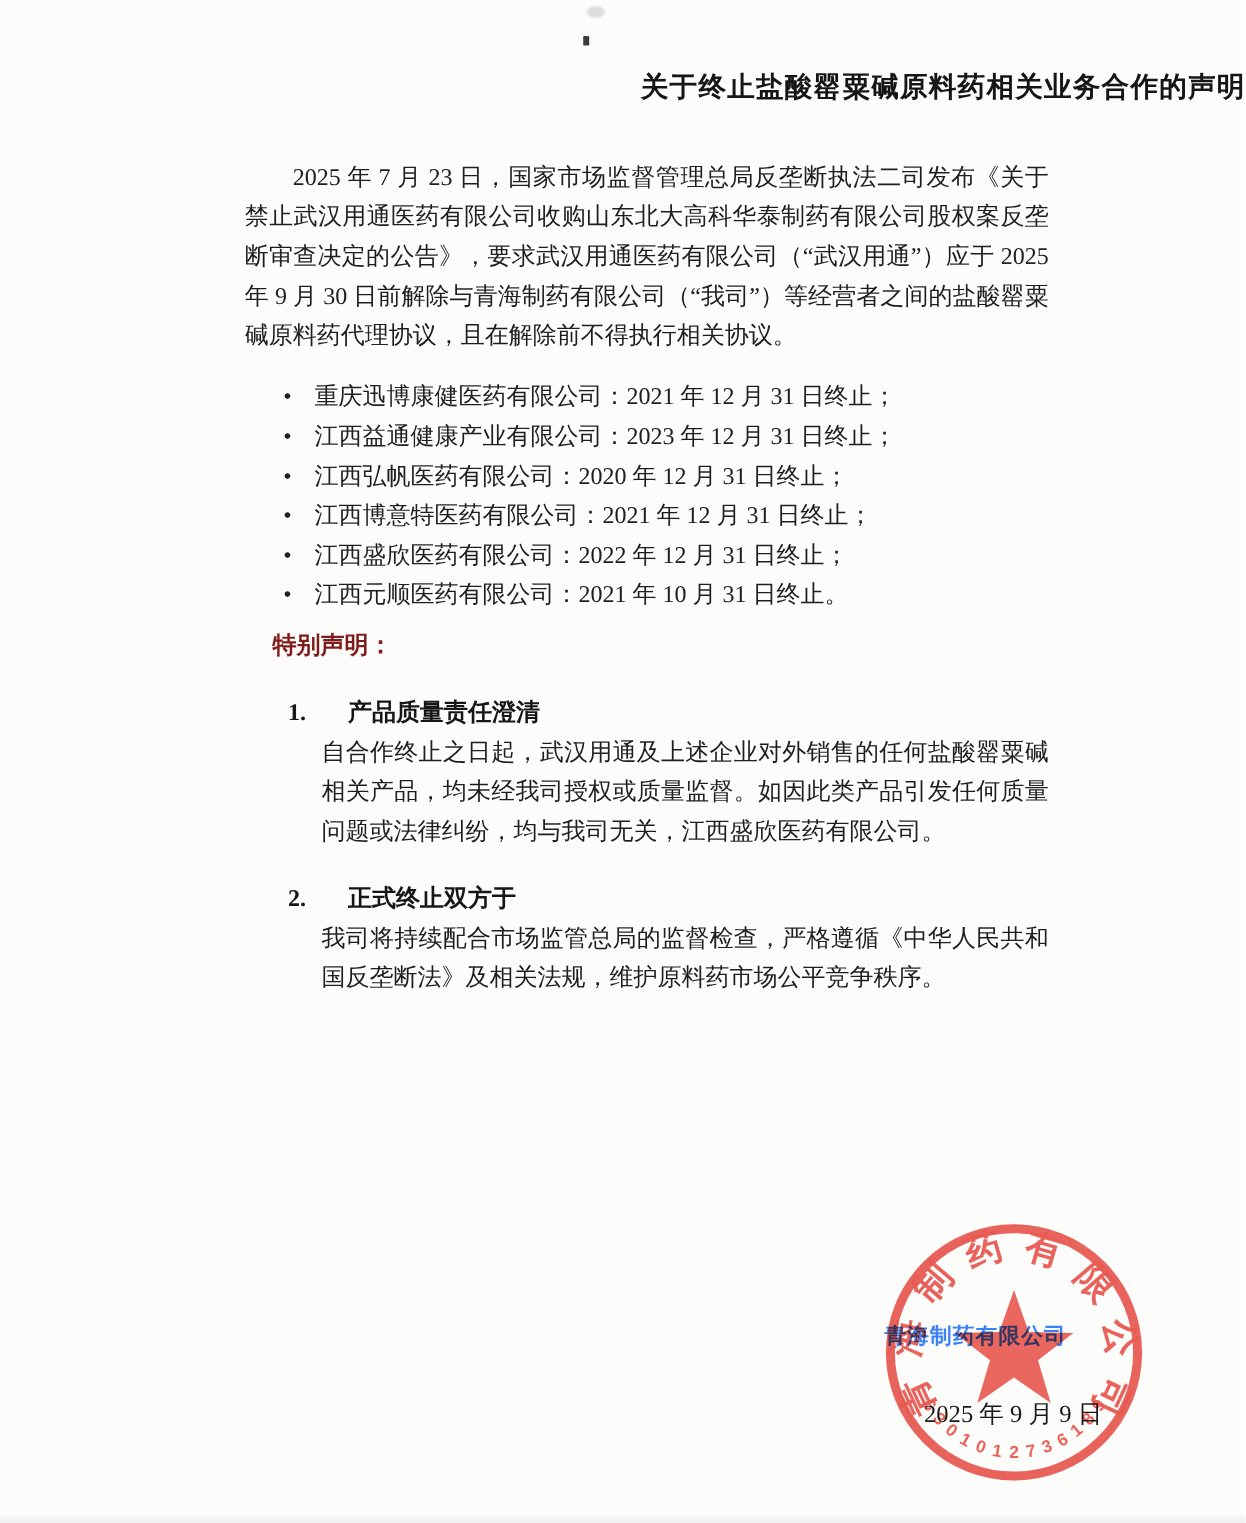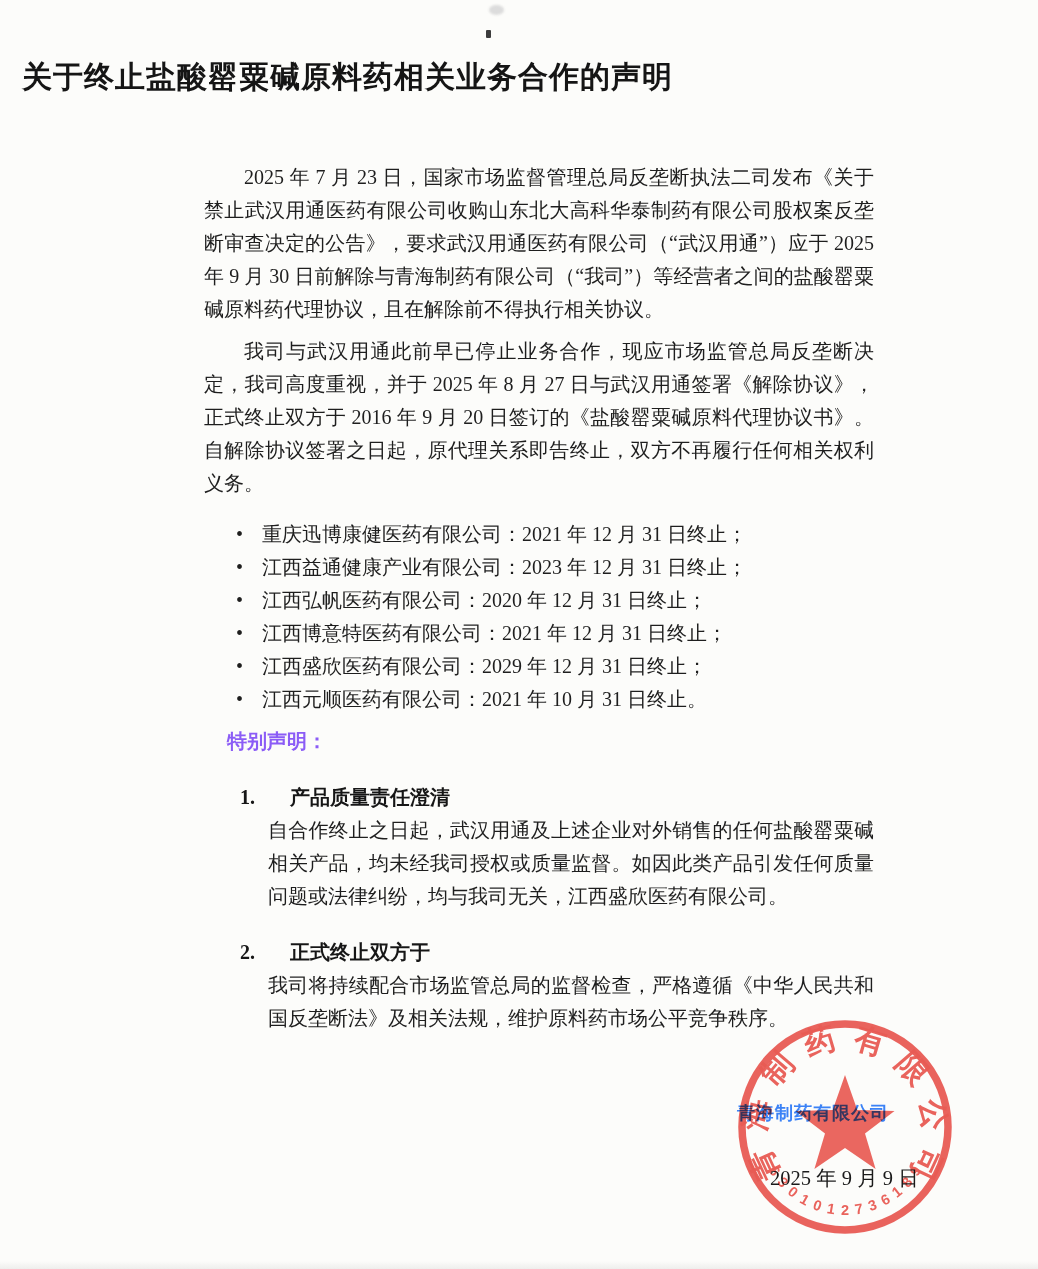--- a/index.html
+++ b/index.html
@@ -18,43 +18,43 @@
   .smudge{ position:absolute; left:489px; top:5px; width:15px; height:10px;
            background:#dcdcdc; border-radius:50%; filter:blur(1px); }
   .speck{ position:absolute; left:486px; top:30px; width:5px; height:8px;
           background:#3c3c3c; border-radius:1px; }
   .bottom-shade{ position:absolute; left:0; bottom:0; width:100%; height:8px;
           background:linear-gradient(#fcfcfa,#eeeeec); }
 
   .doc-title{
     position:absolute; top:57px; left:0; width:1038px;
     padding-left:22px;
-    text-align:left;
+    text-align:right;
     font-family:"Liberation Sans","DejaVu Sans",sans-serif;
-    font-weight:700; font-size:30px; letter-spacing:1px; color:#151515;
+    font-weight:700; font-size:23px; letter-spacing:1px; color:#151515;
   }
 
   .body-col{
     position:absolute; left:204px; top:132px; width:670px;
     font-size:20px; line-height:33px; text-align:justify;
   }
-  .para{ text-indent:2em;margin-top:29px; }
+  .para{ text-indent:2em; }
   .para + .para{ margin-top:9px; }
   .para.p3{ margin-top:19px; }
 
   ul.company-list{ list-style:none; margin-top:18px; }
   ul.company-list li{ position:relative; padding-left:58px; line-height:33px; }
   ul.company-list li::before{
     content:"•"; position:absolute; left:32px; top:0; font-size:20px;
   }
 
   .special-heading{
     margin-top:9px; margin-left:23px;
     font-family:"Liberation Sans","DejaVu Sans",sans-serif;
-    font-weight:700; font-size:20px; line-height:33px; color:#8b5cf6;
+    font-weight:700; font-size:20px; line-height:33px; color:#7f1d1d;
   }
 
   .numbered{ margin-top:23px; }
   .numbered .item-head{
     display:flex; padding-left:36px; line-height:33px;
     font-family:"Liberation Sans","DejaVu Sans",sans-serif;
     font-weight:700; font-size:20px; color:#161616;
   }
   .numbered .item-num{ width:50px; font-family:"Liberation Serif","DejaVu Serif",serif; font-weight:700; }
   .numbered .item-body{
@@ -90,29 +90,28 @@
 
   <div class="smudge"></div>
   <div class="speck"></div>
 
   <h1 class="doc-title">关于终止盐酸罂粟碱原料药相关业务合作的声明</h1>
 
   <div class="body-col">
 
     <p class="para p1">2025 年 7 月 23 日，国家市场监督管理总局反垄断执法二司发布《关于禁止武汉用通医药有限公司收购山东北大高科华泰制药有限公司股权案反垄断审查决定的公告》，要求武汉用通医药有限公司（“武汉用通”）应于 2025 年 9 月 30 日前解除与青海制药有限公司（“我司”）等经营者之间的盐酸罂粟碱原料药代理协议，且在解除前不得执行相关协议。</p>
 
-    <p class="para p2">我司与武汉用通此前早已停止业务合作，现应市场监管总局反垄断决定，我司高度重视，并于 2025 年 8 月 27 日与武汉用通签署《解除协议》，正式终止双方于 2016 年 9 月 20 日签订的《盐酸罂粟碱原料代理协议书》。自解除协议签署之日起，原代理关系即告终止，双方不再履行任何相关权利义务。</p>
 
 
     <ul class="company-list">
       <li>重庆迅博康健医药有限公司：2021 年 12 月 31 日终止；</li>
       <li>江西益通健康产业有限公司：2023 年 12 月 31 日终止；</li>
       <li>江西弘帆医药有限公司：2020 年 12 月 31 日终止；</li>
       <li>江西博意特医药有限公司：2021 年 12 月 31 日终止；</li>
-      <li>江西盛欣医药有限公司：2029 年 12 月 31 日终止；</li>
+      <li>江西盛欣医药有限公司：2022 年 12 月 31 日终止；</li>
       <li>江西元顺医药有限公司：2021 年 10 月 31 日终止。</li>
     </ul>
 
     <div class="special-heading">特别声明：</div>
 
     <div class="numbered">
       <div class="item-head">
         <span class="item-num">1.</span>
         <span class="item-title">产品质量责任澄清</span>
       </div>

